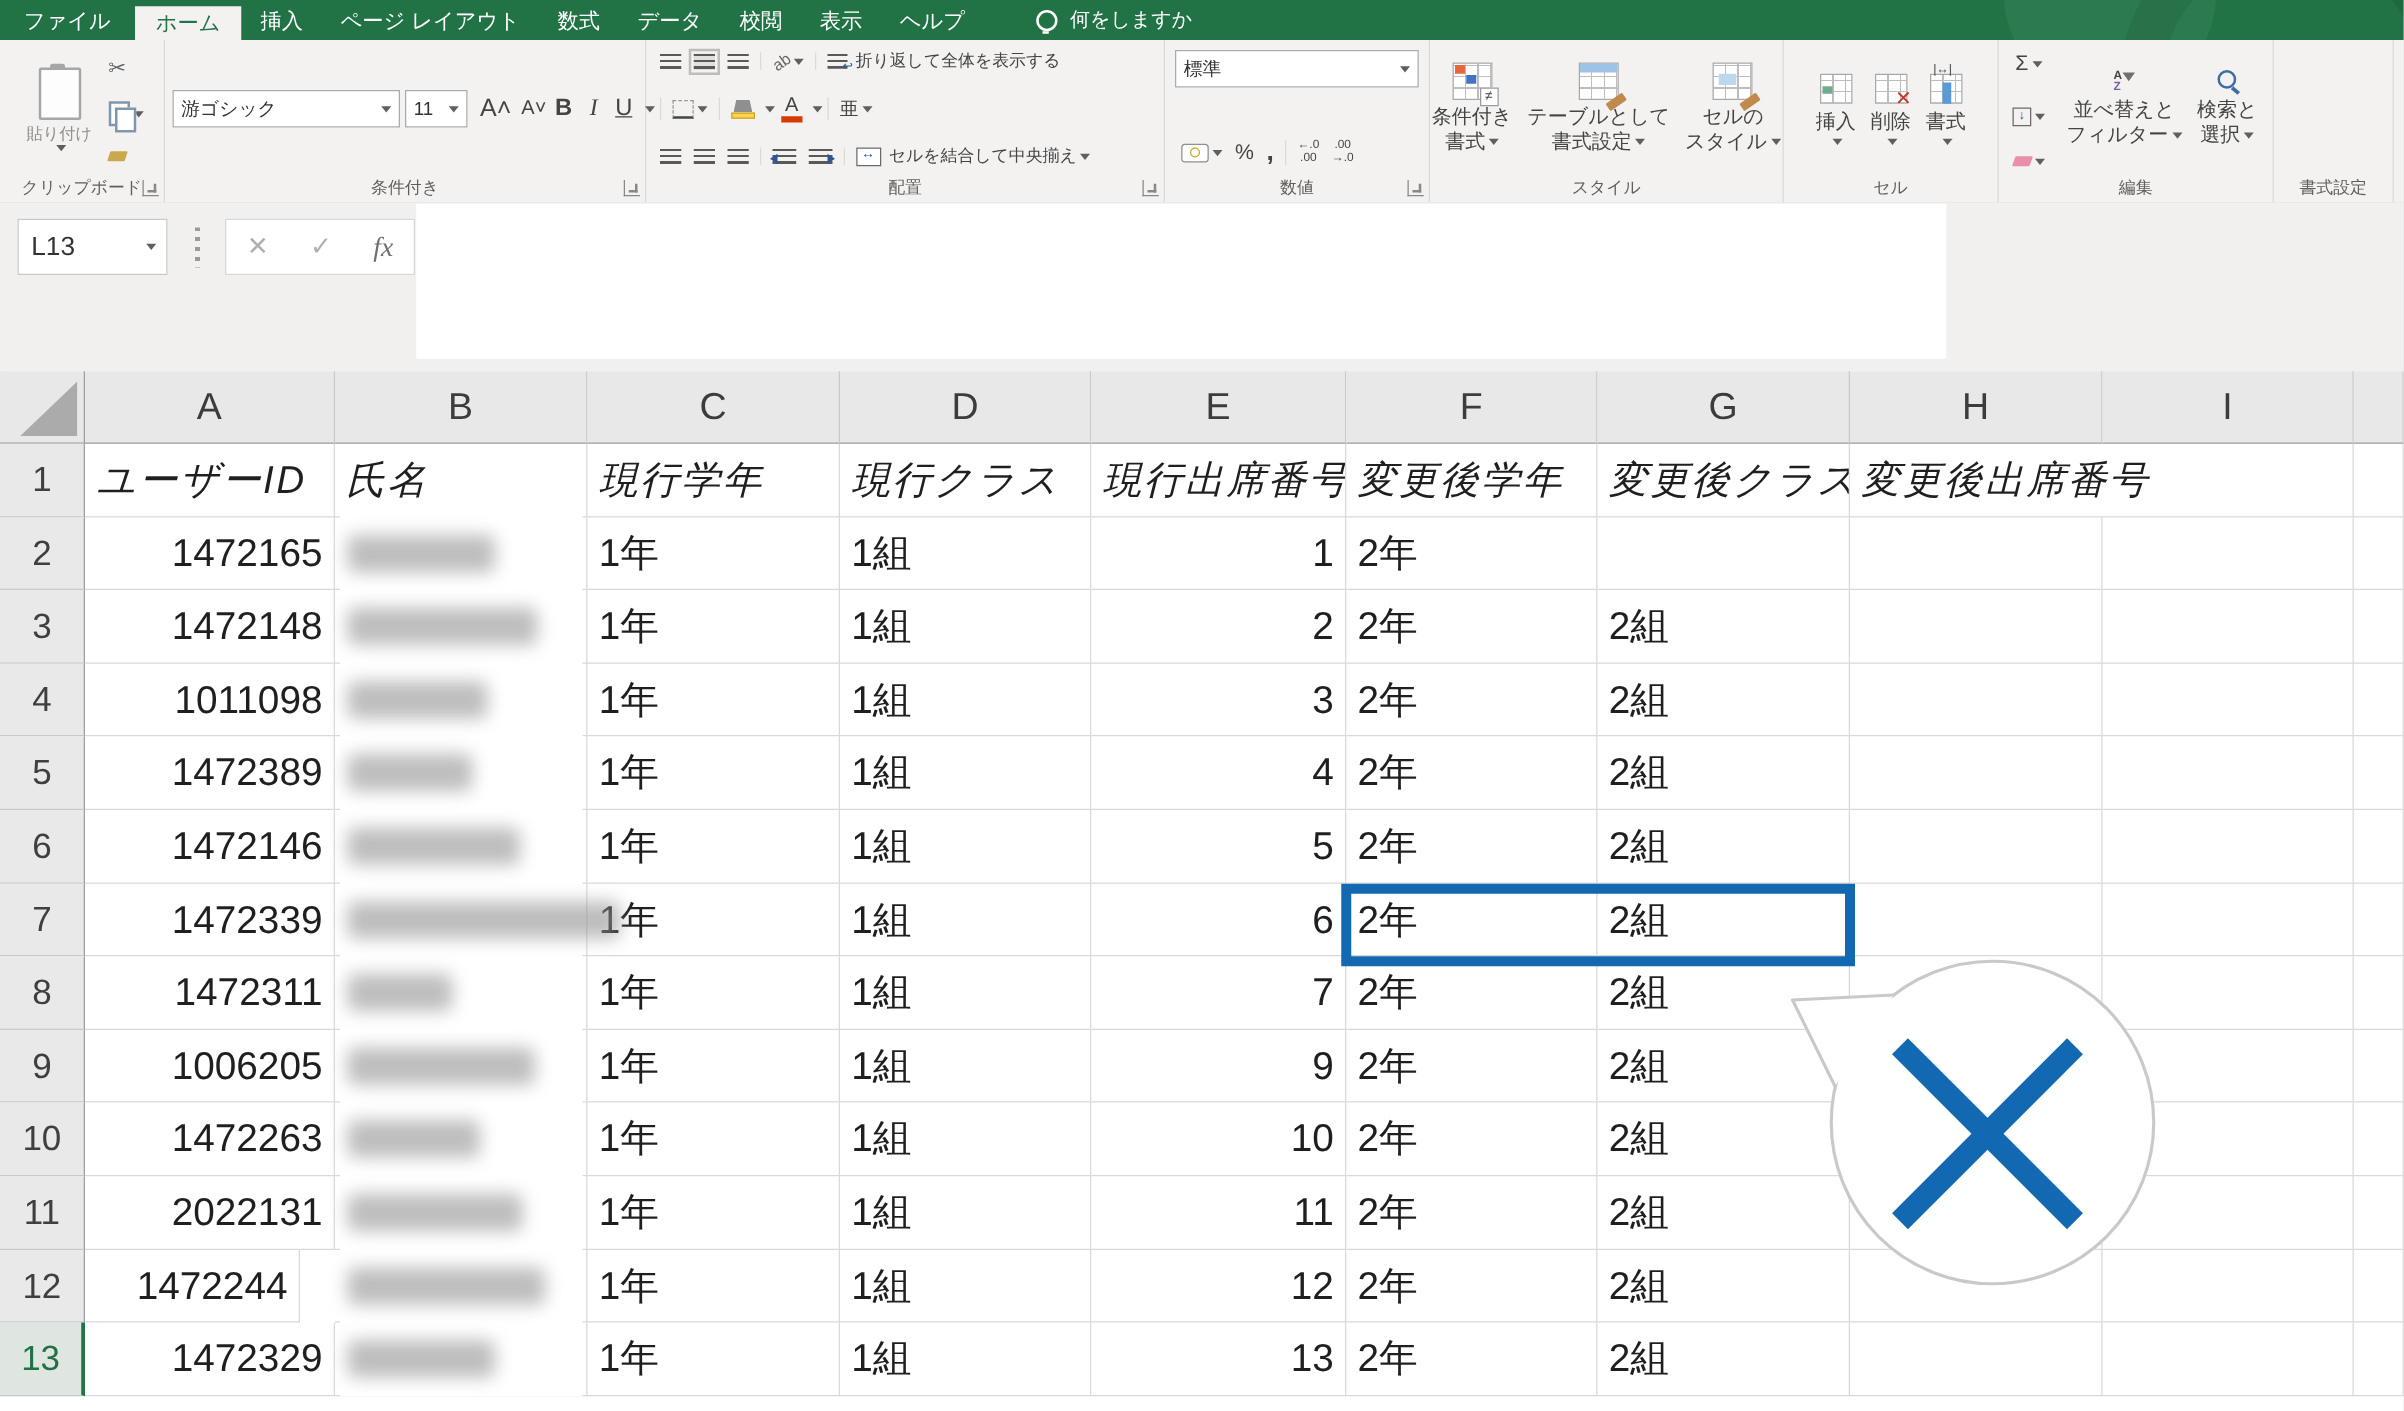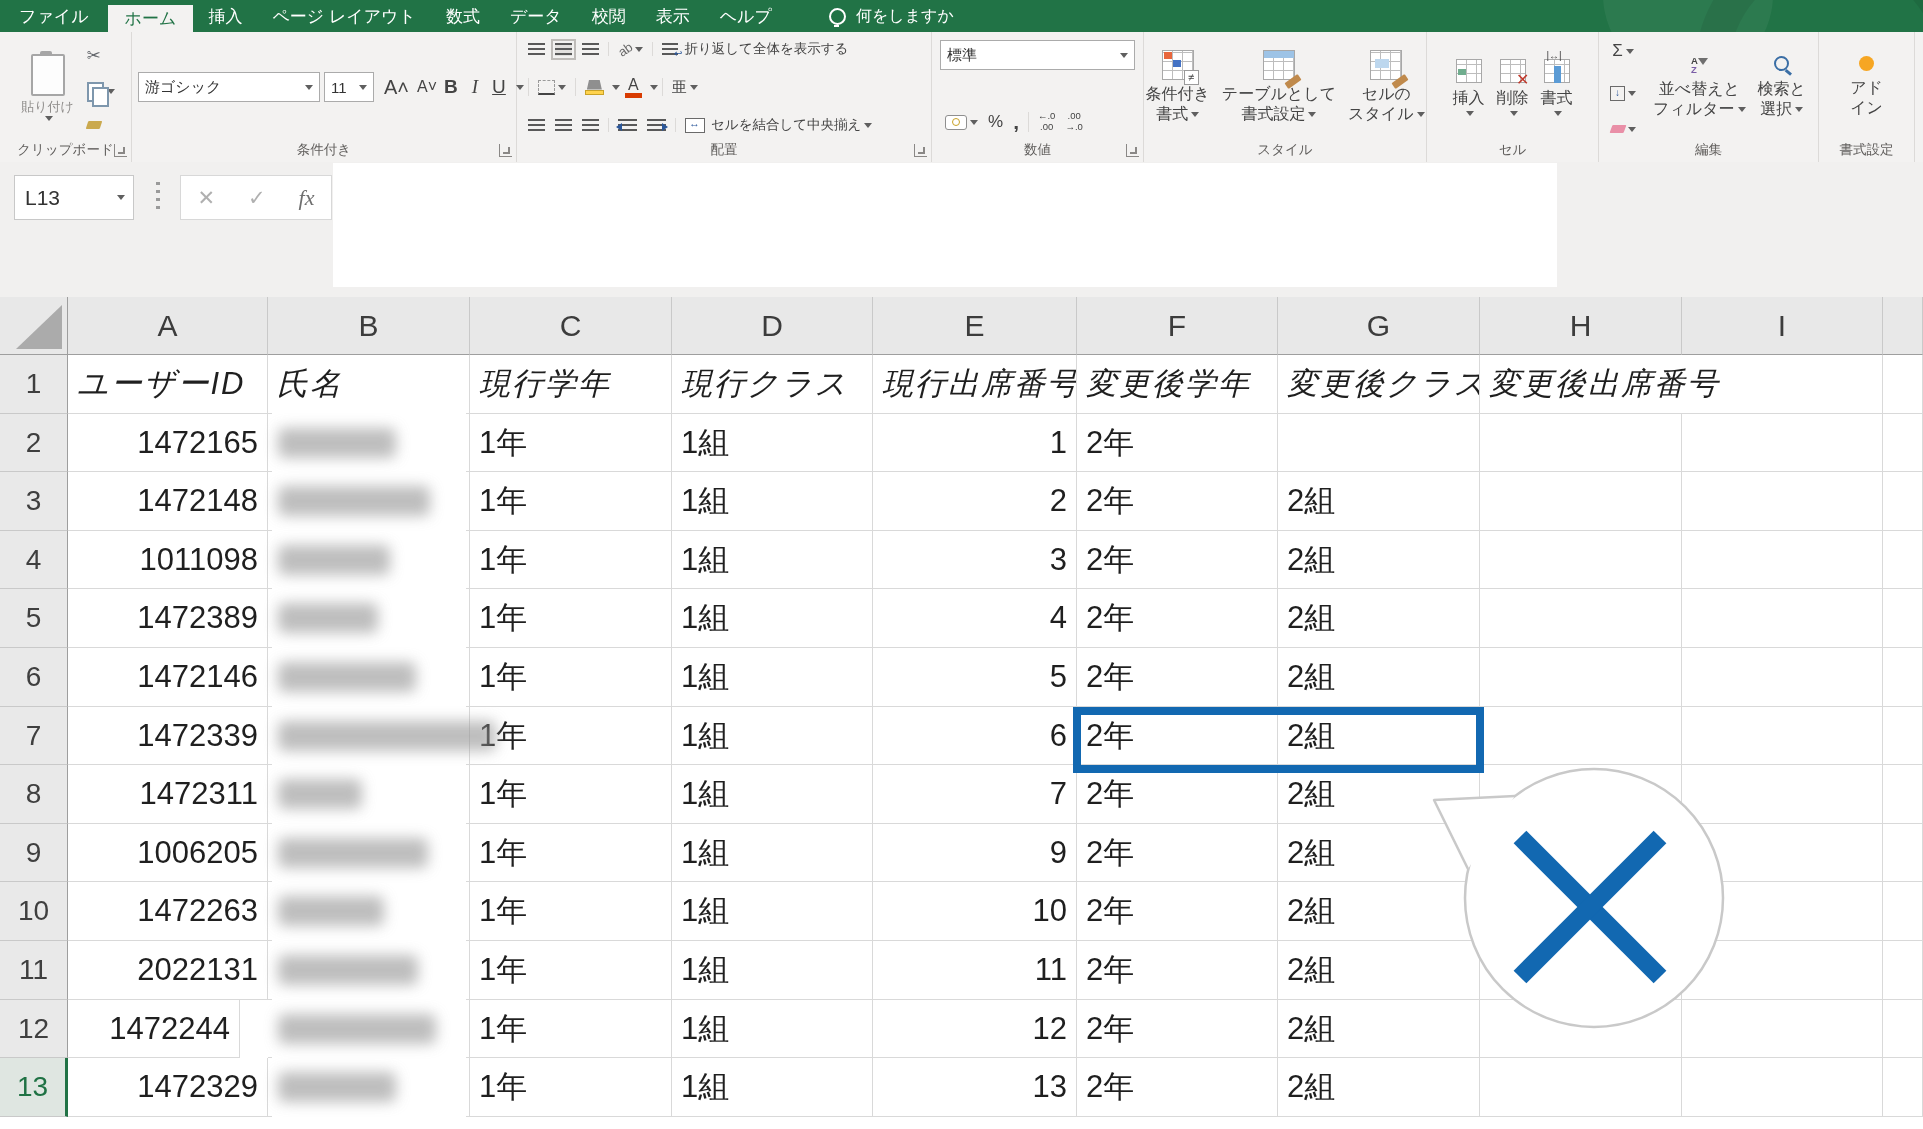--- a/index.html
+++ b/index.html
@@ -402,26 +402,20 @@
         </div>
         <div class="bigbtn">
           <span class="magnif"></span>
           <span class="lbl" style="margin-top:8px;"><span>検索と</span><br><span>選択</span><span class="car"></span></span>
         </div>
       </div>
       <div class="rl">編集</div>
     </div>
 
     <div class="rg" style="width:96px;">
-      <div class="rb">
-        <div class="bigbtn">
-          <span class="orangedot"></span>
-          <span class="lbl" style="margin-top:7px;"><span>アド</span><br><span>イン</span></span>
-        </div>
-      </div>
       <div class="rl">書式設定</div>
     </div>
 
     <div style="flex:1;"></div>
   </div>
 
   <div class="fbar">
     <div class="namebox">
       <span>L13</span>
         <span class="car"></span>

